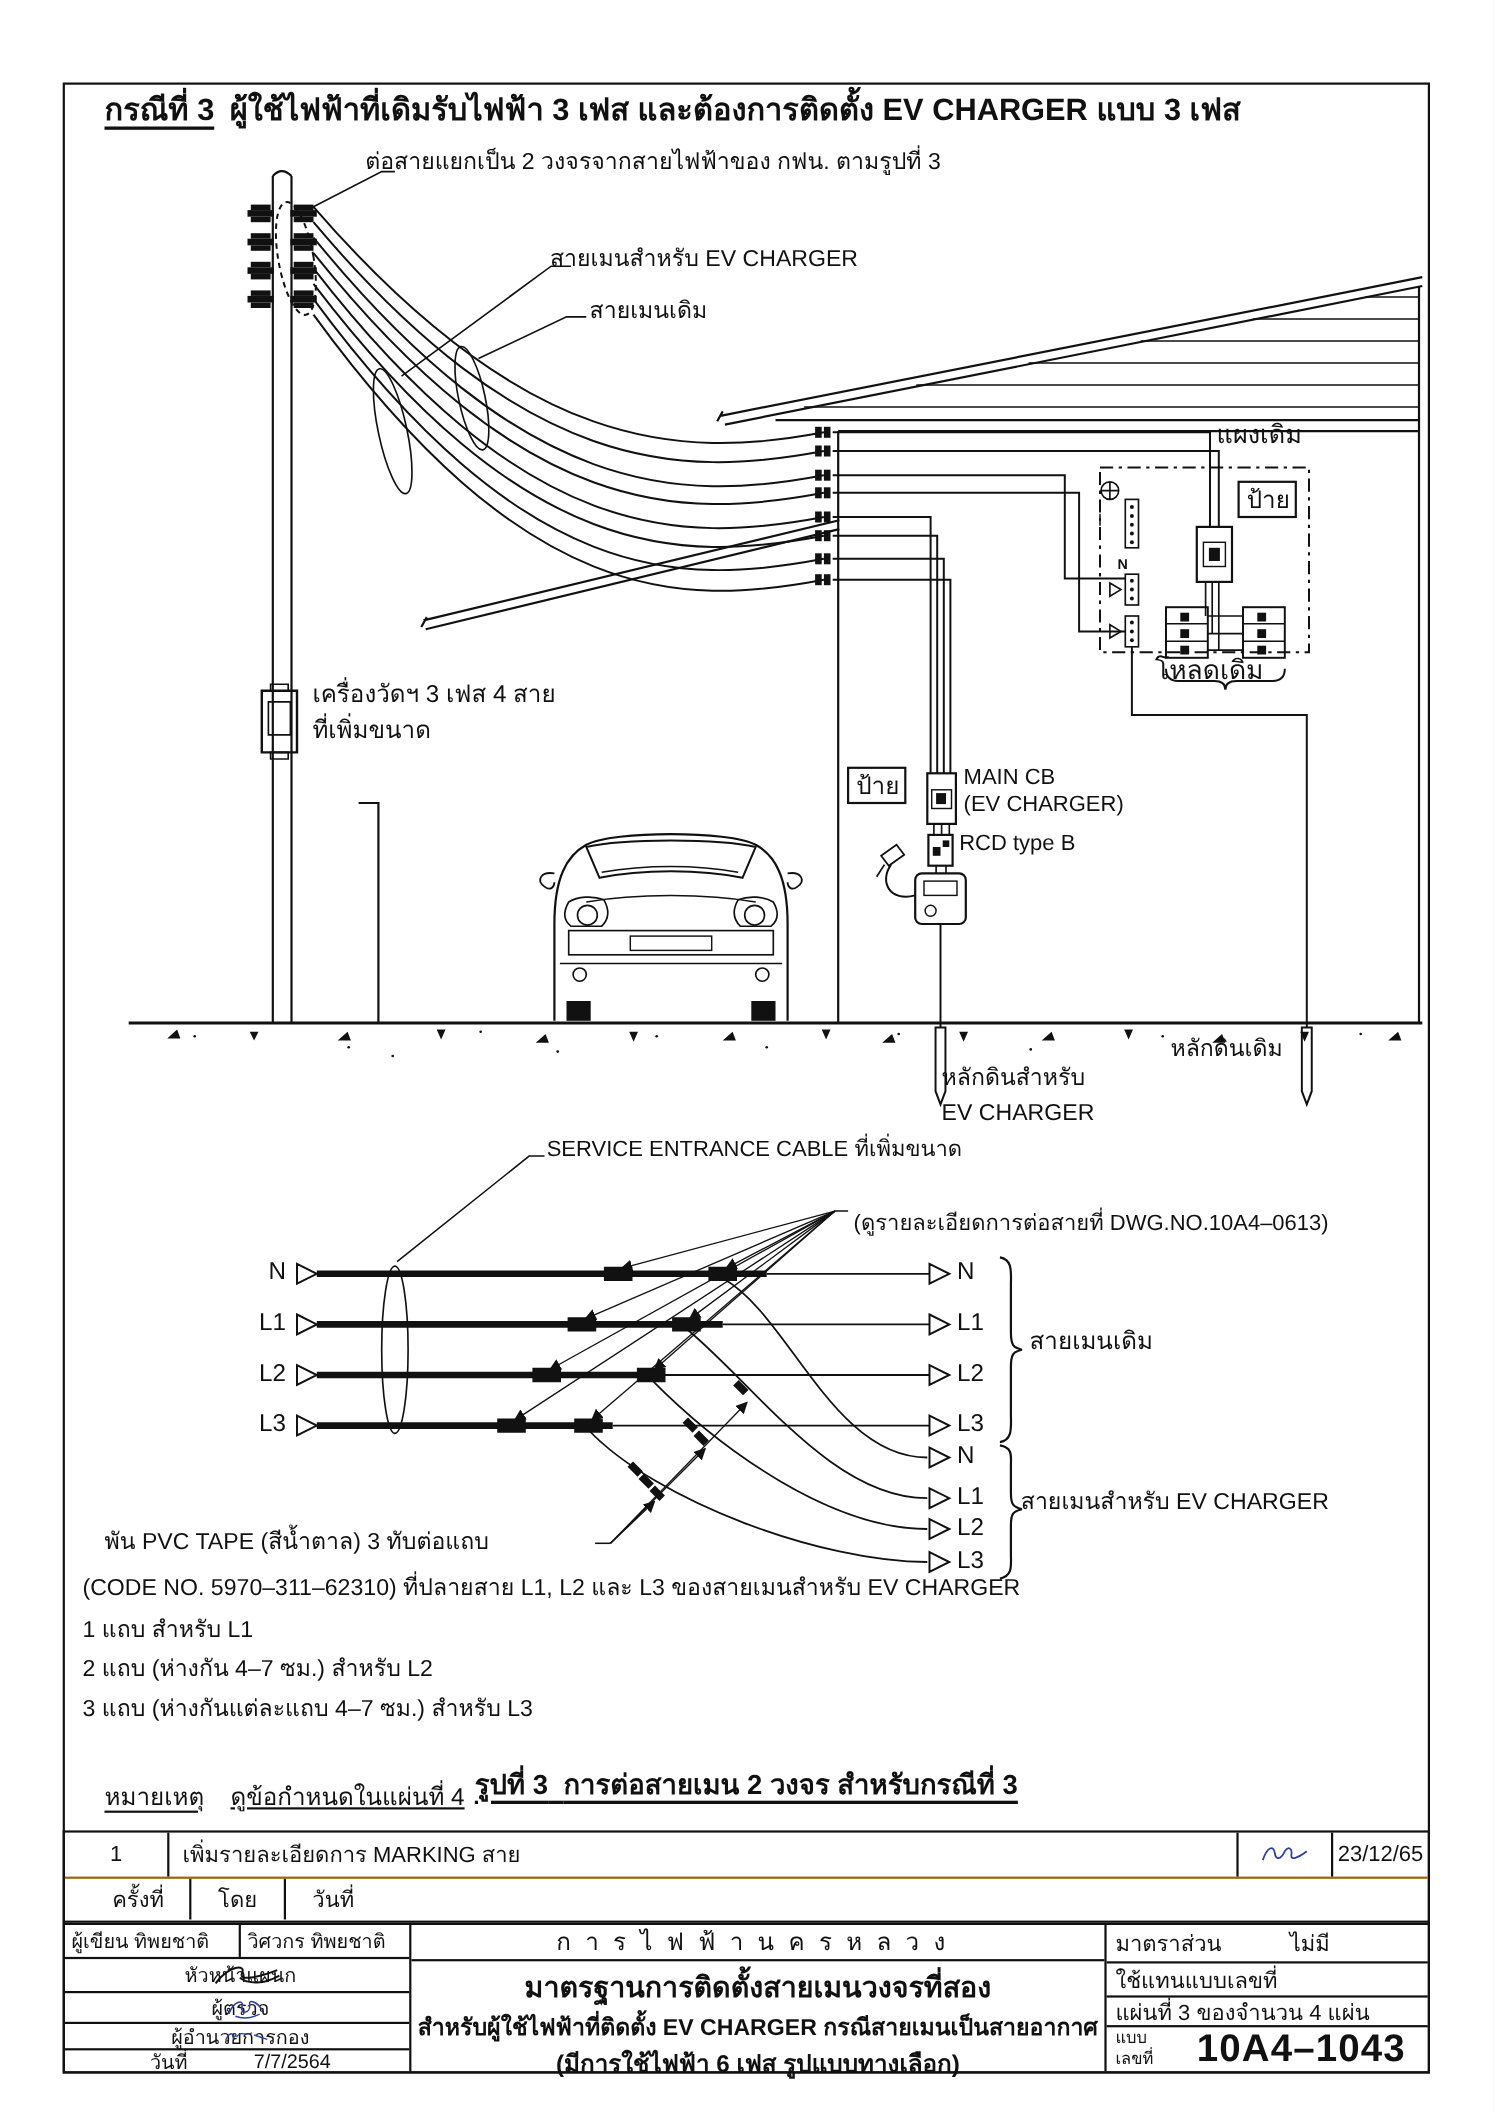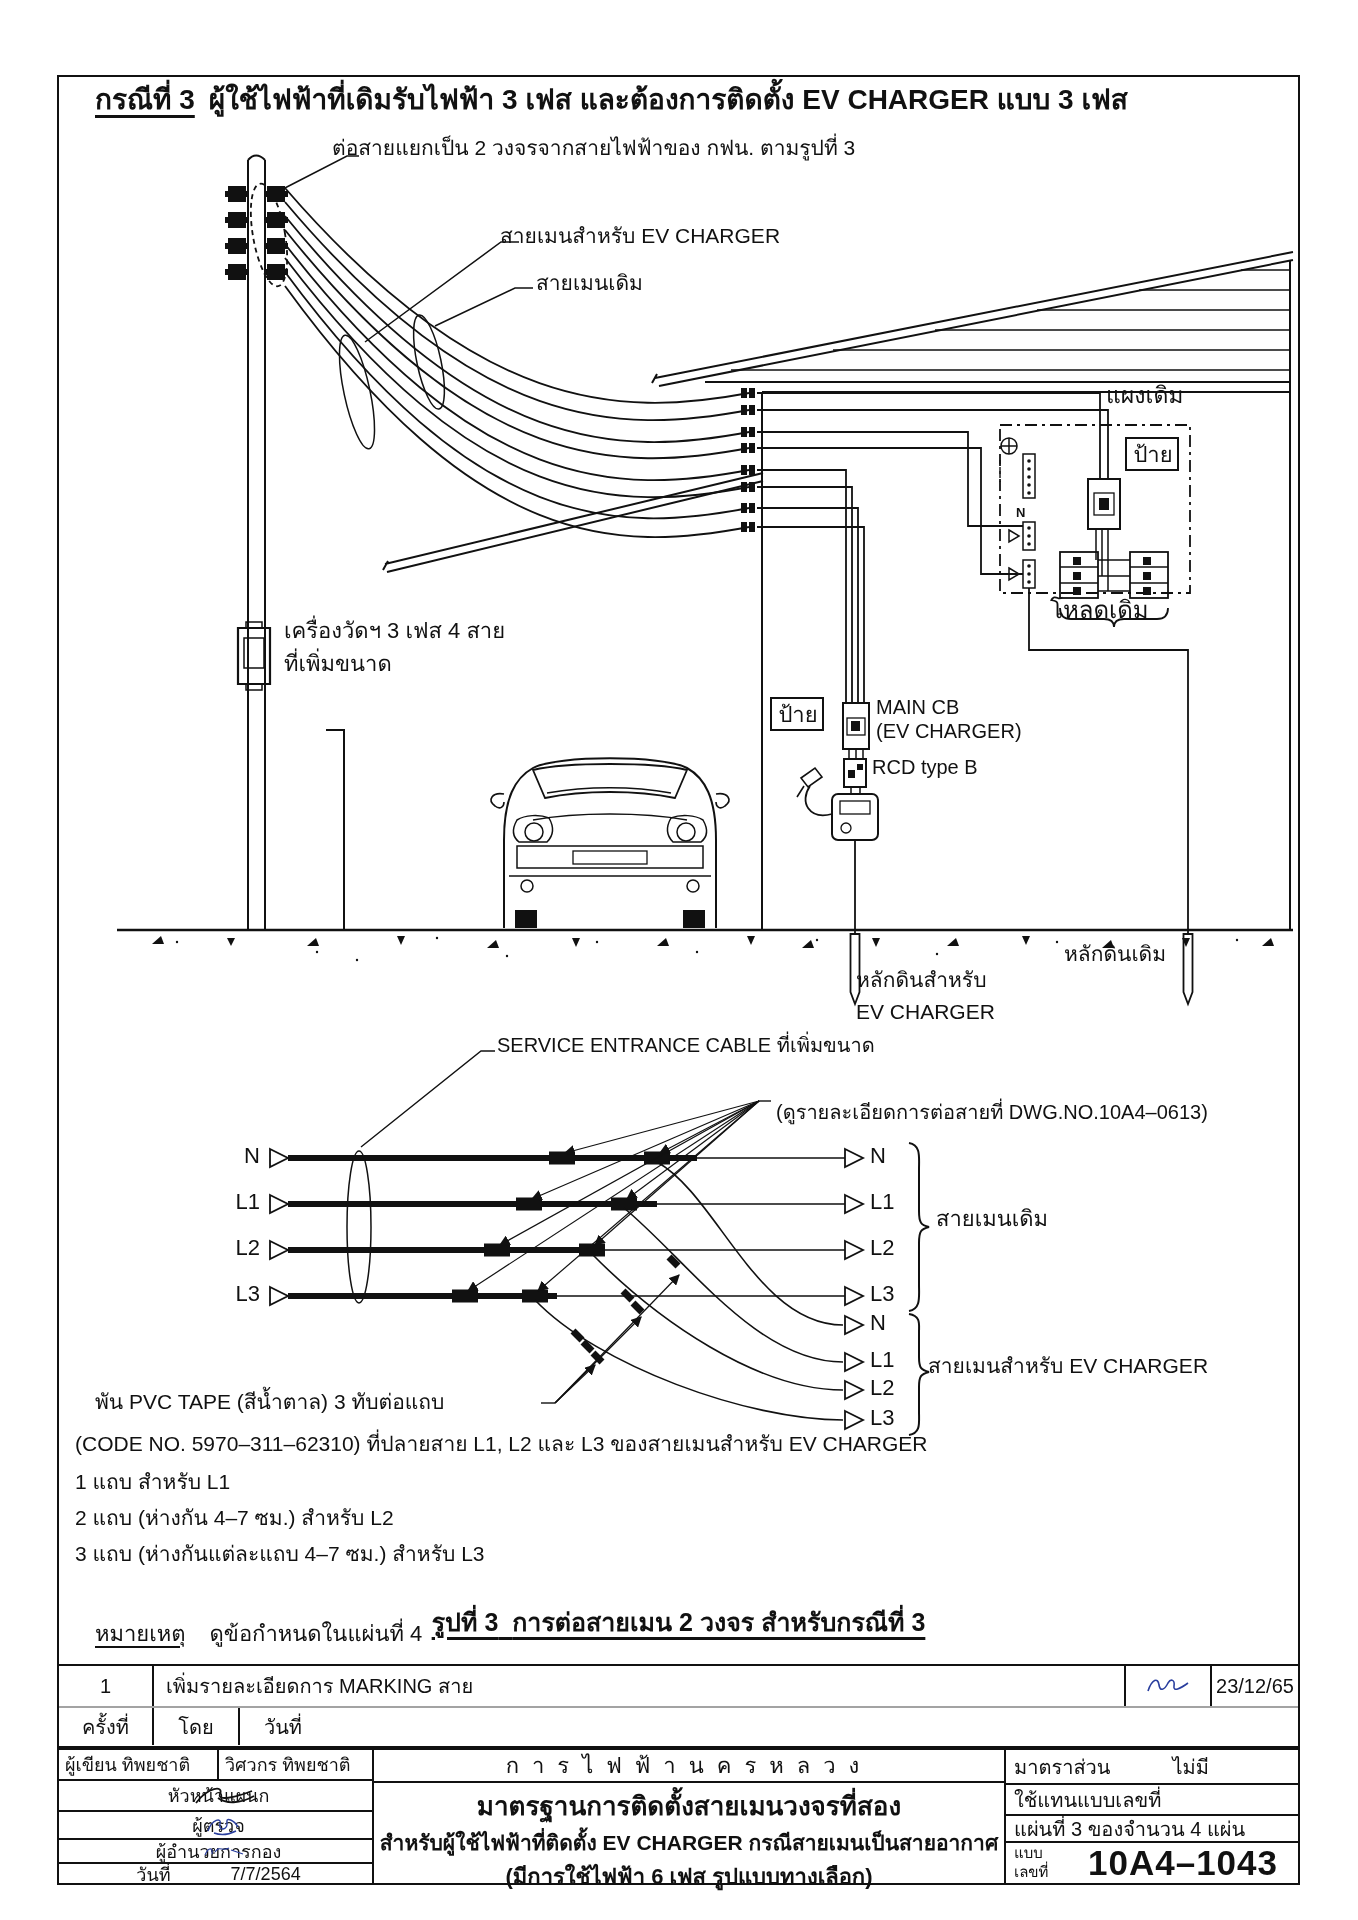--- a/index.html
+++ b/index.html
@@ -11,27 +11,27 @@
   .f20{font-size:20px;} .f21{font-size:21px;} .f22{font-size:22px;} .f23{font-size:23px;} .f24{font-size:24px;}
   .boxlbl{position:absolute;display:flex;align-items:center;justify-content:center;font-size:22px;}
   .title{position:absolute;left:95px;top:77px;font-size:28px;font-weight:bold;}
   .title .case{text-decoration:underline;text-decoration-thickness:2.5px;text-underline-offset:6px;}
   .title .rest{margin-left:14px;}
   .caption{position:absolute;left:57px;top:1602px;width:1243px;text-align:center;
            font-size:25px;font-weight:bold;}
   .caption u{text-decoration:underline;text-underline-offset:6px;text-decoration-thickness:2.5px;}
   .note{position:absolute;left:95px;top:1616px;font-size:22px;}
   .note .nl{text-decoration:underline;text-underline-offset:5px;}
-  .note .nt{margin-left:24px;}
+  .note .nt{margin-left:24px;text-decoration:underline;}
   svg{position:absolute;}
   
   .rev{position:absolute;left:57px;top:1664px;width:1243px;height:84px;
        border:2.5px solid #111;box-sizing:border-box;}
   .rev-row{display:flex;height:40px;box-sizing:border-box;}
-  .rev-row.r2{border-top:2px solid #a3a3a3;height:39px;}
+  .rev-row.r2{border-top:2px solid #a16207;height:39px;padding-left:20px;}
   .rev-cell{border-left:2px solid #111;display:flex;align-items:center;justify-content:center;
             font-size:20px;box-sizing:border-box;overflow:hidden;}
   .rev-cell:first-child{border-left:none;}
   .rc-no{width:93px;} .rc-desc{width:972px;justify-content:flex-start;padding-left:12px;}
   .rc-desc.center{justify-content:center;letter-spacing:13px;padding-left:0;}
   .rc-by{width:86px;} .rc-date{width:88px;}
   
   .tb{position:absolute;left:57px;top:1748px;width:1243px;height:137px;
       border:2.5px solid #111;box-sizing:border-box;display:flex;}
   .tb-left{width:313px;box-sizing:border-box;display:flex;flex-direction:column;}

